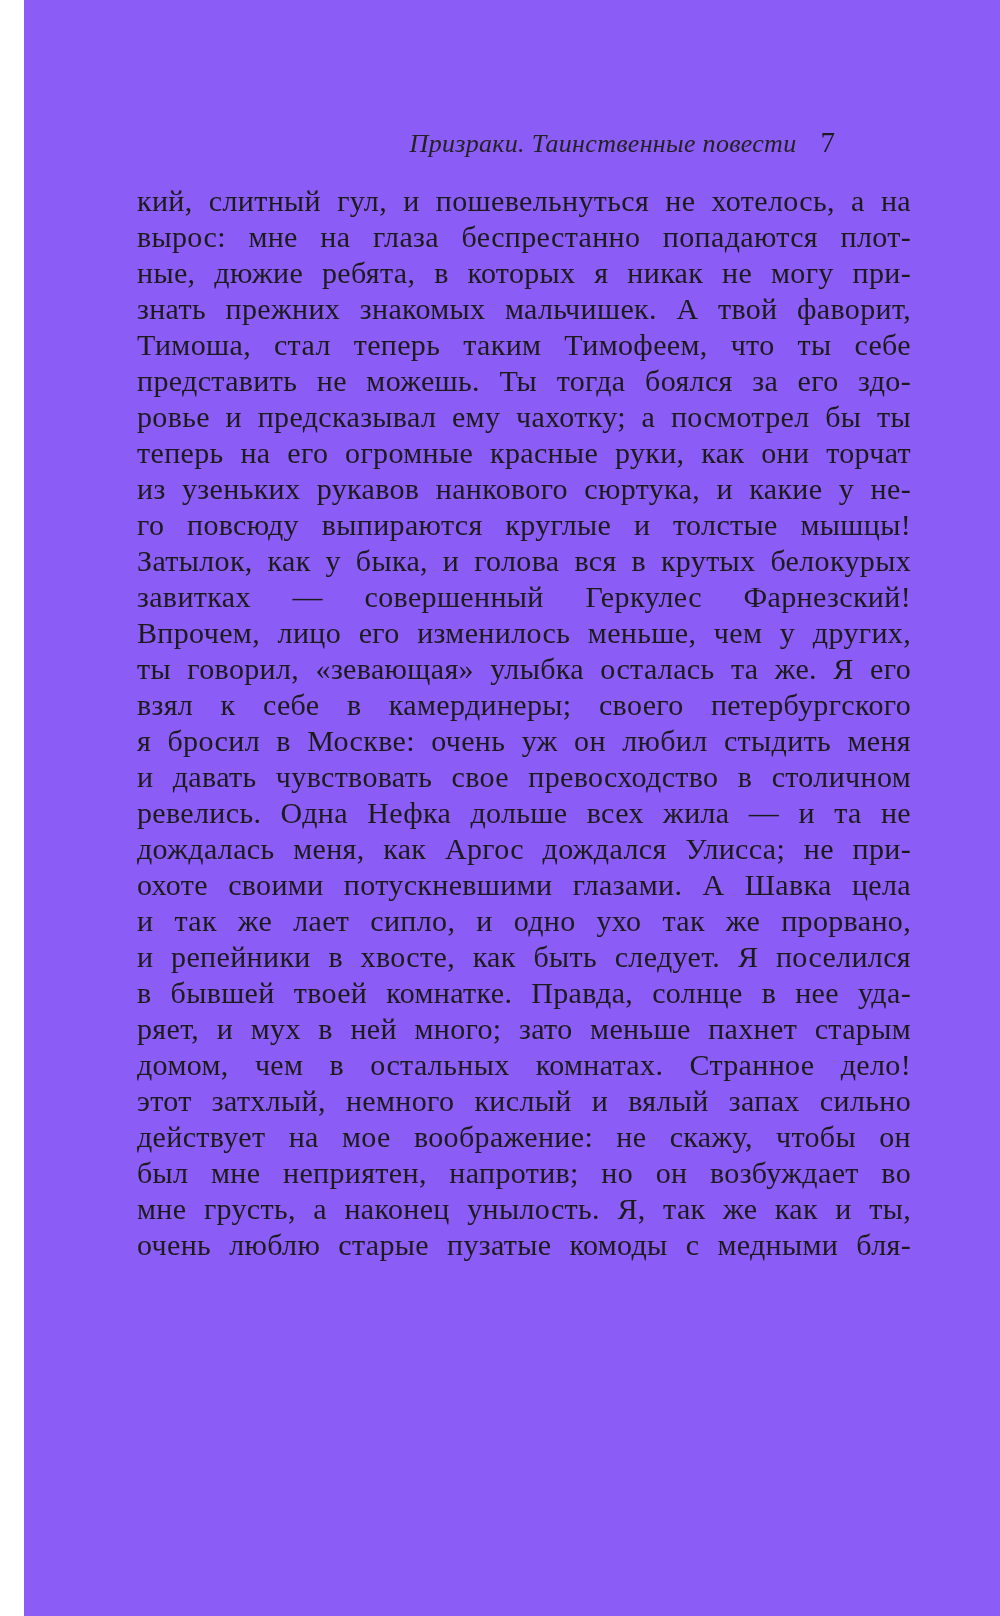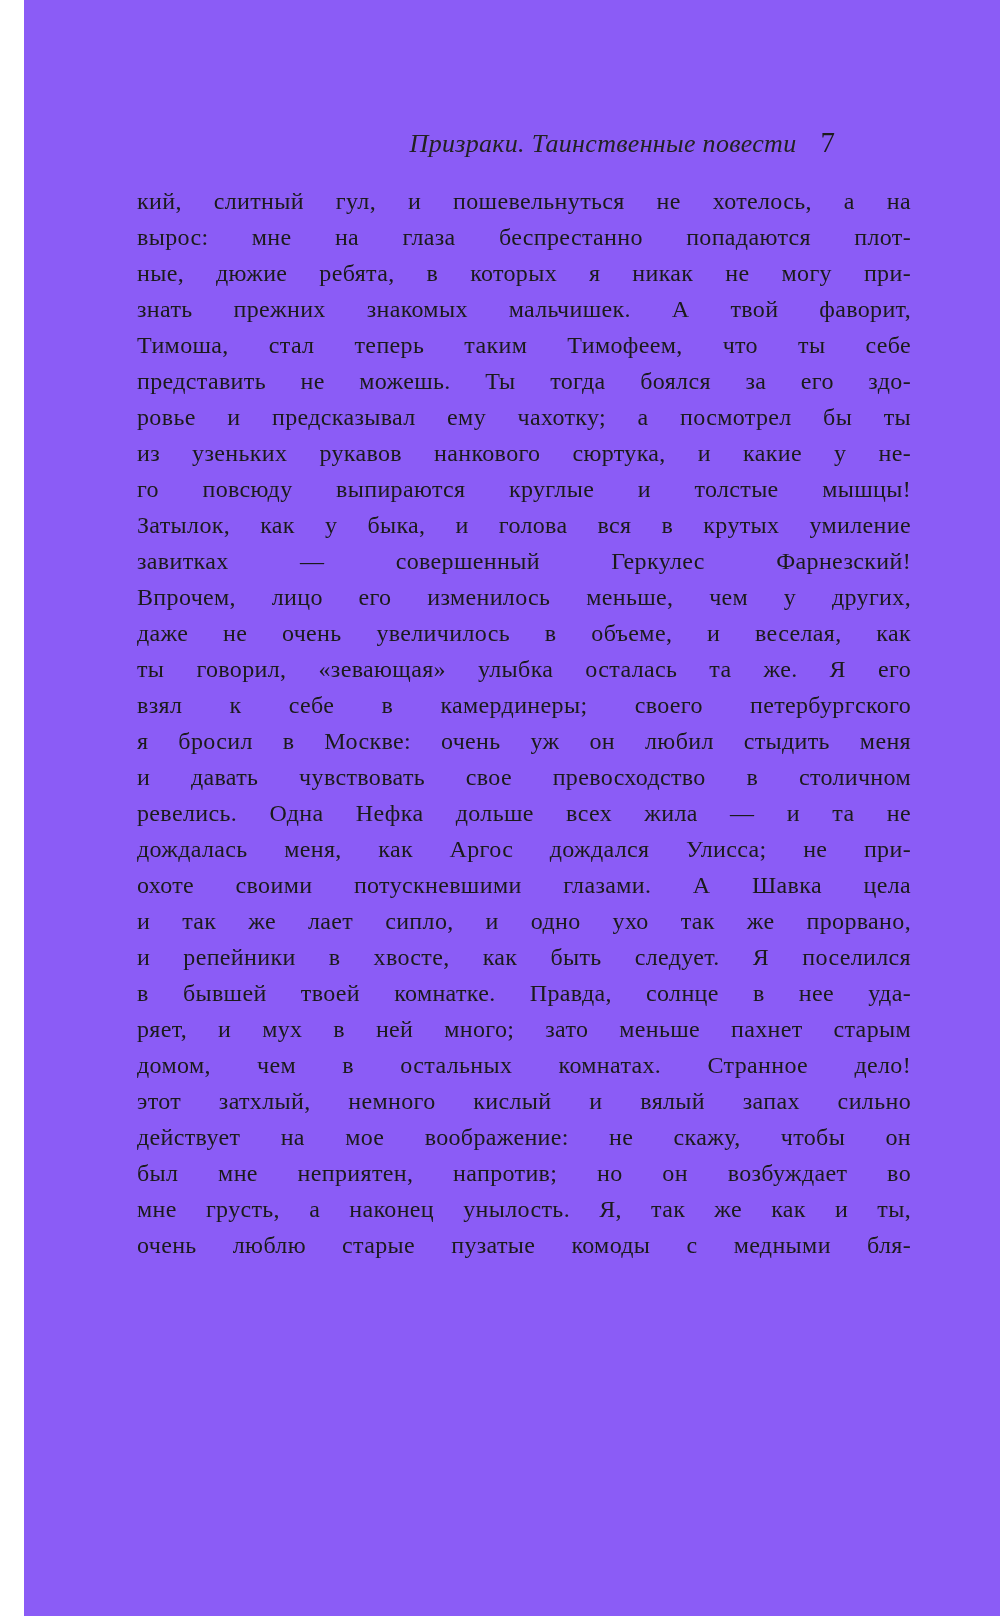--- a/index.html
+++ b/index.html
@@ -39,21 +39,21 @@
     font-size: 29px;
     color: #1c1c1c;
   }
   .body-text {
     position: absolute;
     top: 183px;
     left: 113px;
     width: 774px;
   }
   .line {
-    font-size: 24px;
+    font-size: 30px;
     line-height: 36px;
     letter-spacing: 0.35px;
     color: #1b1b1b;
     text-align: justify;
     text-align-last: justify;
     -moz-text-align-last: justify;
     white-space: normal;
   }
 </style>
 </head>
@@ -65,26 +65,26 @@
     <span class="page-number">7</span>
   </div>
   <div class="body-text" id="body-text">
       <div class="line">кий, слитный гул, и пошевельнуться не хотелось, а на</div>
       <div class="line">вырос: мне на глаза беспрестанно попадаются плот-</div>
       <div class="line">ные, дюжие ребята, в которых я никак не могу при-</div>
       <div class="line">знать прежних знакомых мальчишек. А твой фаворит,</div>
       <div class="line">Тимоша, стал теперь таким Тимофеем, что ты себе</div>
       <div class="line">представить не можешь. Ты тогда боялся за его здо-</div>
       <div class="line">ровье и предсказывал ему чахотку; а посмотрел бы ты</div>
+      <div class="line">теперь на его огромные красные руки, как они торчат</div>
       <div class="line">из узеньких рукавов нанкового сюртука, и какие у не-</div>
       <div class="line">го повсюду выпираются круглые и толстые мышцы!</div>
-      <div class="line">Затылок, как у быка, и голова вся в крутых умиление</div>
+      <div class="line">Затылок, как у быка, и голова вся в крутых белокурых</div>
       <div class="line">завитках — совершенный Геркулес Фарнезский!</div>
       <div class="line">Впрочем, лицо его изменилось меньше, чем у других,</div>
-      <div class="line">даже не очень увеличилось в объеме, и веселая, как</div>
       <div class="line">ты говорил, «зевающая» улыбка осталась та же. Я его</div>
       <div class="line">взял к себе в камердинеры; своего петербургского</div>
       <div class="line">я бросил в Москве: очень уж он любил стыдить меня</div>
       <div class="line">и давать чувствовать свое превосходство в столичном</div>
       <div class="line">ревелись. Одна Нефка дольше всех жила — и та не</div>
       <div class="line">дождалась меня, как Аргос дождался Улисса; не при-</div>
       <div class="line">охоте своими потускневшими глазами. А Шавка цела</div>
       <div class="line">и так же лает сипло, и одно ухо так же прорвано,</div>
       <div class="line">и репейники в хвосте, как быть следует. Я поселился</div>
       <div class="line">в бывшей твоей комнатке. Правда, солнце в нее уда-</div>

